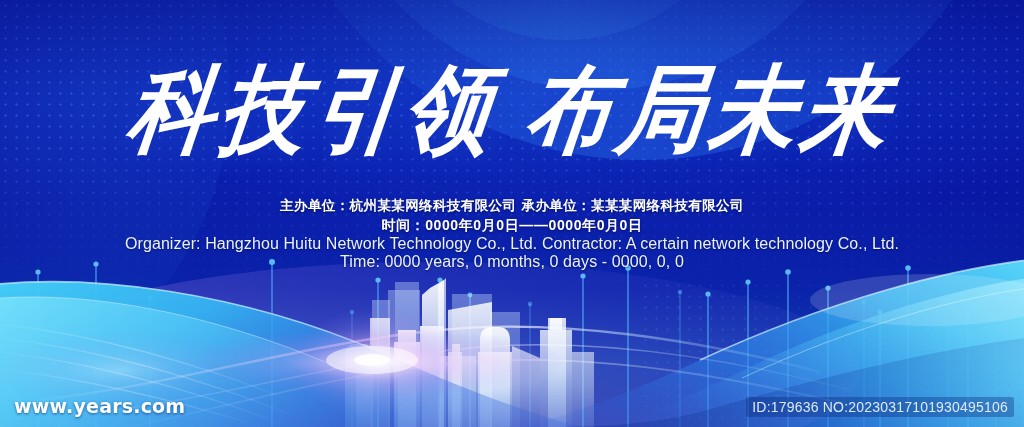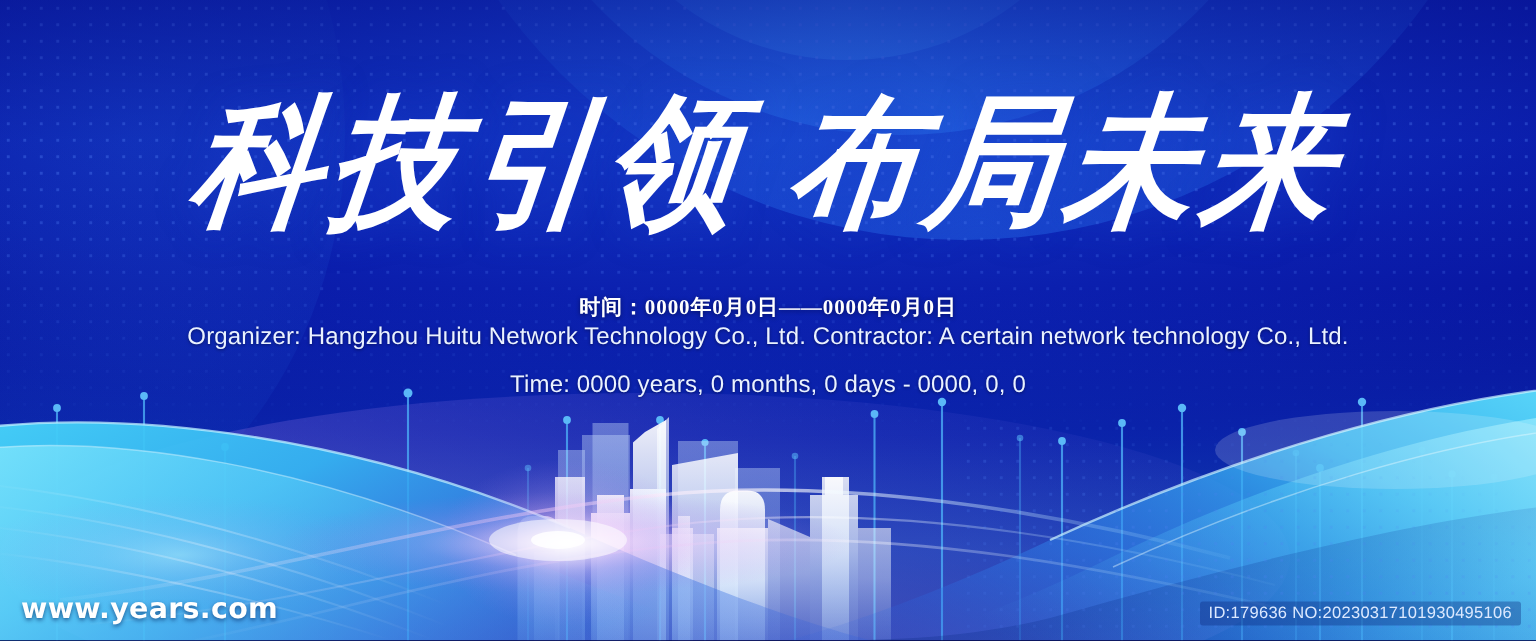--- a/index.html
+++ b/index.html
@@ -94,32 +94,32 @@
     position:absolute; left:0; right:0; top:196px;
     text-align:center; z-index:6;
   }
   .meta .cn1{
     font-family:"DejaVu Sans", sans-serif;
     font-size:13.5px; font-weight:700; color:#ffffff;
     letter-spacing:.4px; line-height:19px;
     text-shadow:0 1px 3px rgba(0,0,20,.5);
   }
   .meta .cn2{
-    font-family:Liberation Serif, serif;
+    font-family:Liberation Sans, sans-serif;
     font-size:14px; font-weight:700; color:#ffffff;
     letter-spacing:.6px; line-height:20px;
     text-shadow:0 1px 3px rgba(0,0,20,.5);
   }
   .meta .en{
     font-family:"Liberation Sans", sans-serif;
     font-size:16px; font-weight:400; color:#eaf2ff;
     letter-spacing:.1px; line-height:17px;
     text-shadow:0 1px 2px rgba(0,0,20,.45);
   }
-  .meta .en.en2{ margin-top:15px; }
+  .meta .en.en2{ margin-top:1px; }
 
   
   .wm-left{
     position:absolute; left:14px; bottom:10px; z-index:9;
     display:flex; align-items:center; gap:7px;
   }
   .wm-logo{
     font-family:"DejaVu Sans", sans-serif;
     font-size:21px; font-weight:700; color:#ffffff;
     letter-spacing:1px;
@@ -127,21 +127,21 @@
   }
   .wm-url{
     font-family:"DejaVu Sans", sans-serif;
     font-size:19px; font-weight:700; color:#ffffff;
     letter-spacing:.2px;
     text-shadow:0 1px 3px rgba(0,30,90,.6);
   }
   .wm-id{
     position:absolute; right:10px; bottom:10px; z-index:9;
     font-family:"Liberation Sans", sans-serif;
-    font-size:11px; color:#dce9ff;
+    font-size:14px; color:#dce9ff;
     background:rgba(10,35,120,.35);
     padding:2px 6px; border-radius:2px;
     letter-spacing:.2px;
   }
 </style>
 </head>
 <body>
 
 <div id="poster">
 
@@ -353,20 +353,21 @@
 
   <div class="dots-b"></div>
 
   <div class="title-wrap">
     <div class="title">
       <span>科技引领</span><span class="gap"></span><span>布局未来</span>
     </div>
   </div>
 
   <div class="meta">
+    <div class="cn1">主办单位：杭州某某网络科技有限公司  承办单位：某某某网络科技有限公司</div>
     <div class="cn2">时间：0000年0月0日——0000年0月0日</div>
     <div class="en">Organizer: Hangzhou Huitu Network Technology Co., Ltd. Contractor: A certain network technology Co., Ltd.</div>
     <div class="en en2">Time: 0000 years, 0 months, 0 days - 0000, 0, 0</div>
   </div>
 
   <div class="wm-left">
     <span class="wm-url">www.years.com</span>
   </div>
   <div class="wm-id">ID:179636 NO:20230317101930495106</div>
 

